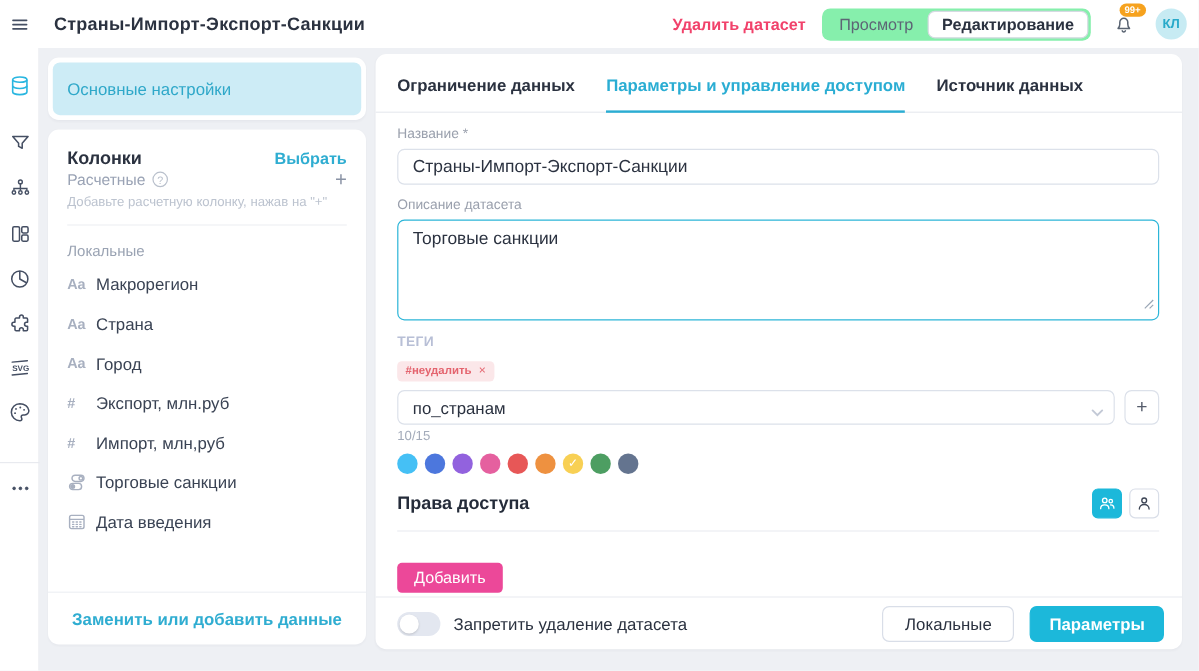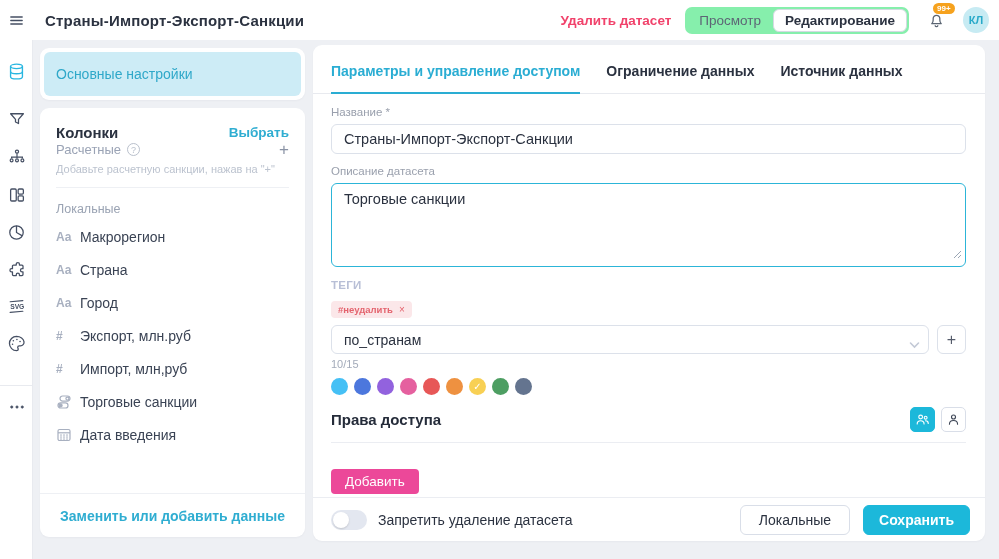--- a/index.html
+++ b/index.html
@@ -186,21 +186,21 @@
   <div class="lp-inner">
     <div class="columns-head">
       <span class="columns-title">Колонки</span>
       <span class="choose-link">Выбрать</span>
     </div>
     <div class="calc-row">
       <span>Расчетные</span>
       <span class="calc-q">?</span>
       <span class="calc-plus">+</span>
     </div>
-    <div class="calc-hint">Добавьте расчетную санкции, нажав на "+"</div>
+    <div class="calc-hint">Добавьте расчетную колонку, нажав на "+"</div>
     <div class="lp-divider"></div>
     <div class="local-label">Локальные</div>
 
     <div class="col-item">
       <span class="col-ic">Aa</span>
       <span class="col-label">Макрорегион</span>
     </div>
     <div class="col-item">
       <span class="col-ic">Aa</span>
       <span class="col-label">Страна</span>
@@ -239,22 +239,22 @@
       <span class="col-label">Дата введения</span>
     </div>
   </div>
   <div class="lp-footer">
     <span class="replace-link">Заменить или добавить данные</span>
   </div>
 </section>
 
 <section class="main-card">
   <div class="tabs">
+    <span class="tab">Ограничение данных</span>
     <span class="tab active">Параметры и управление доступом</span>
-    <span class="tab">Ограничение данных</span>
     <span class="tab">Источник данных</span>
   </div>
 
   <div class="form">
     <div class="fld-label">Название *</div>
     <input class="text-input" style="margin-bottom: 11px;" value="Страны-Импорт-Экспорт-Санкции">
 
     <div class="fld-label">Описание датасета</div>
     <div class="desc-wrap">
       <textarea class="desc-area" style="">Торговые санкции</textarea>
@@ -323,16 +323,16 @@
     <button class="add-btn">Добавить</button>
   </div>
 
   <div class="mc-footer">
     <span class="toggle">
         <span class="toggle-knob"></span>
       </span>
     <span class="toggle-label">Запретить удаление датасета</span>
     <span class="footer-btns">
       <button class="cancel-btn">Локальные</button>
-      <button class="save-btn">Сохранить</button>
+      <button class="save-btn">Параметры</button>
     </span>
   </div>
 </section>
 
 </body></html>

